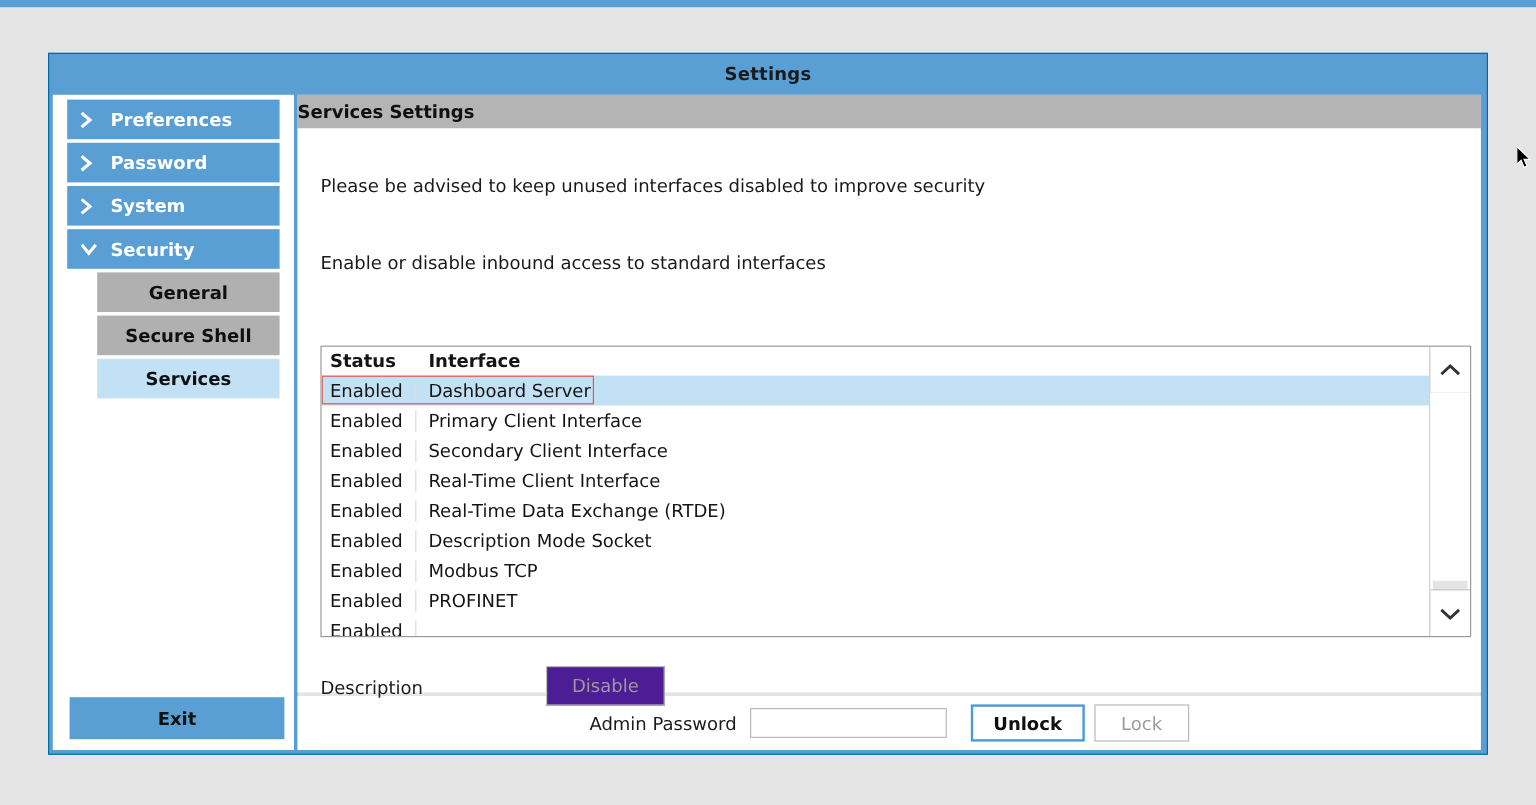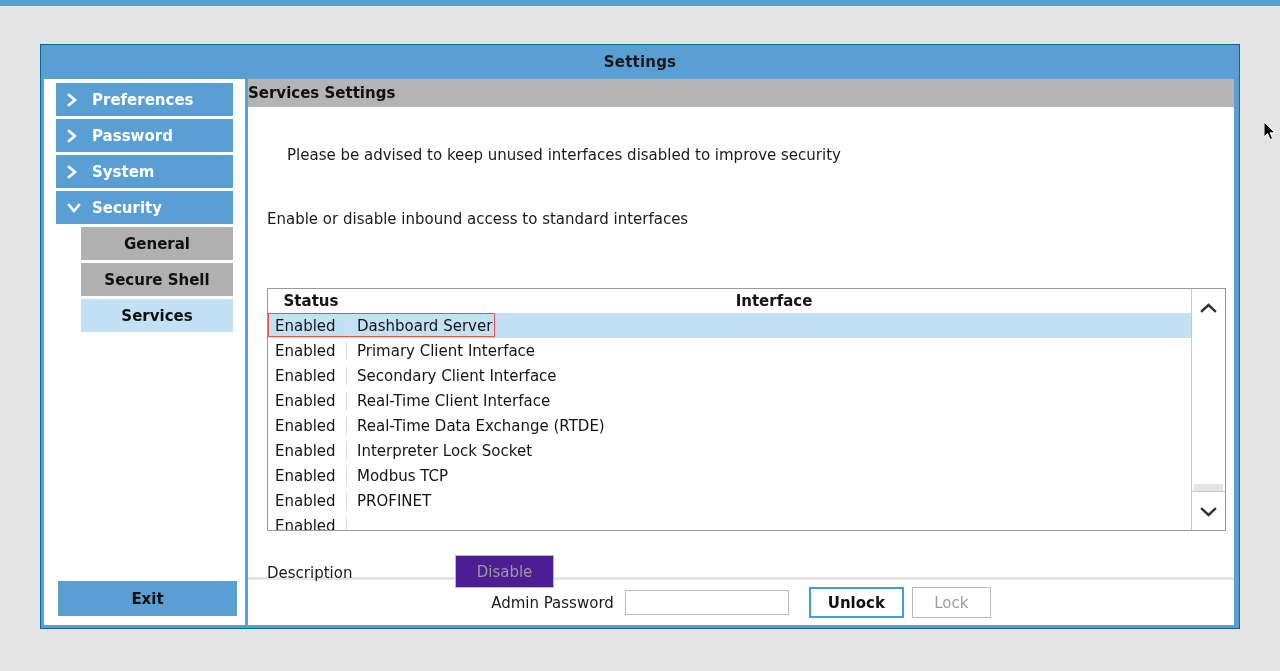--- a/index.html
+++ b/index.html
@@ -128,21 +128,21 @@
     flex: 1;
     background: #ffffff;
     position: relative;
   }
   .info-line {
     position: absolute;
     left: 19px;
     color: #1a1a1a;
     font-size: 15px;
   }
-  #info-1 { top: 39px; margin-left: 20px; }
+  #info-1 { top: 39px; }
   #info-2 { top: 103px; }
   
   #table-area {
     position: absolute;
     left: 19px;
     top: 181px;
     width: 959px;
     height: 243px;
     border: 1px solid #9a9a9a;
     box-sizing: border-box;
@@ -152,21 +152,21 @@
   }
   #table-cols { flex: 1; position: relative; overflow: hidden; }
   .trow {
     height: 25px;
     display: flex;
     align-items: center;
     font-size: 15px;
     color: #141414;
     box-sizing: border-box;
   }
-  .trow.header { font-weight: bold; height: 24px; text-align: center; }
+  .trow.header { font-weight: bold; height: 24px; }
   .trow.selected { background: #c2e1f5; }
   .cell-status {
     width: 79px;
     padding-left: 7px;
     box-sizing: border-box;
     flex: none;
   }
   .cell-iface {
     flex: 1;
     padding-left: 10px;
@@ -420,21 +420,21 @@
             <div class="trow">
               <div class="cell-status">Enabled</div>
               <div class="cell-iface">Real-Time Client Interface</div>
             </div>
             <div class="trow">
               <div class="cell-status">Enabled</div>
               <div class="cell-iface">Real-Time Data Exchange (RTDE)</div>
             </div>
             <div class="trow">
               <div class="cell-status">Enabled</div>
-              <div class="cell-iface">Interpreter Lock Socket</div>
+              <div class="cell-iface">Description Mode Socket</div>
             </div>
             <div class="trow">
               <div class="cell-status">Enabled</div>
               <div class="cell-iface">Modbus TCP</div>
             </div>
             <div class="trow">
               <div class="cell-status">Enabled</div>
               <div class="cell-iface">PROFINET</div>
             </div>
             <div class="trow">

